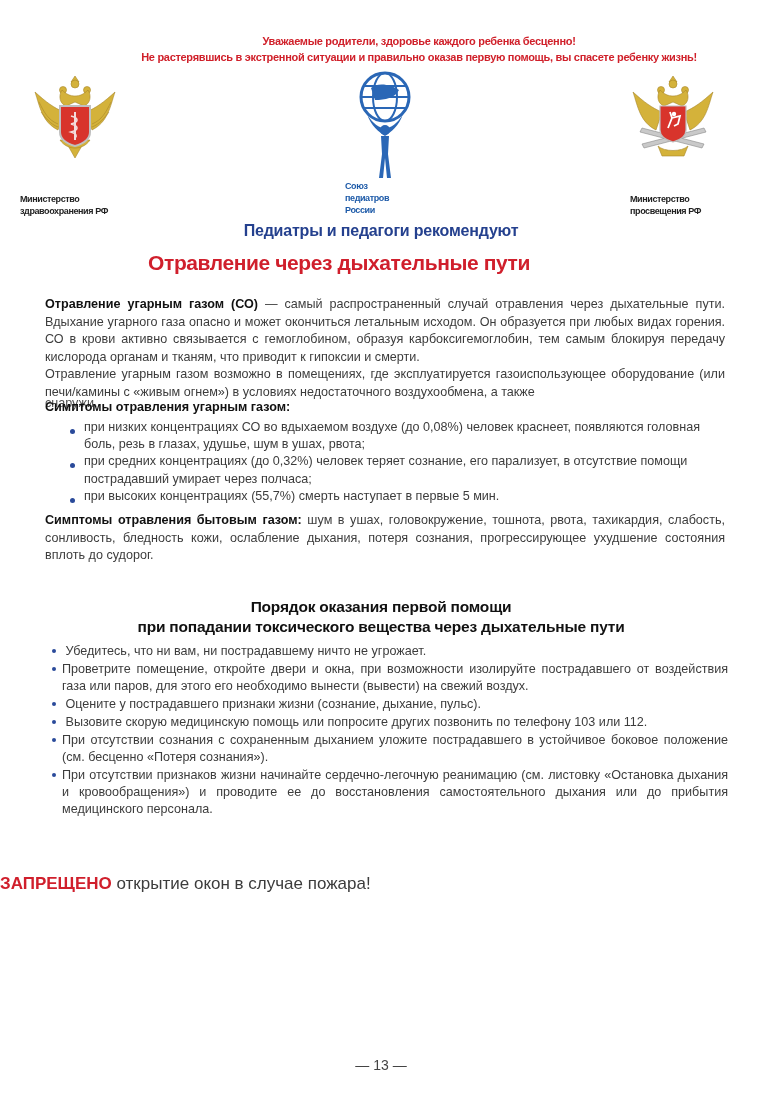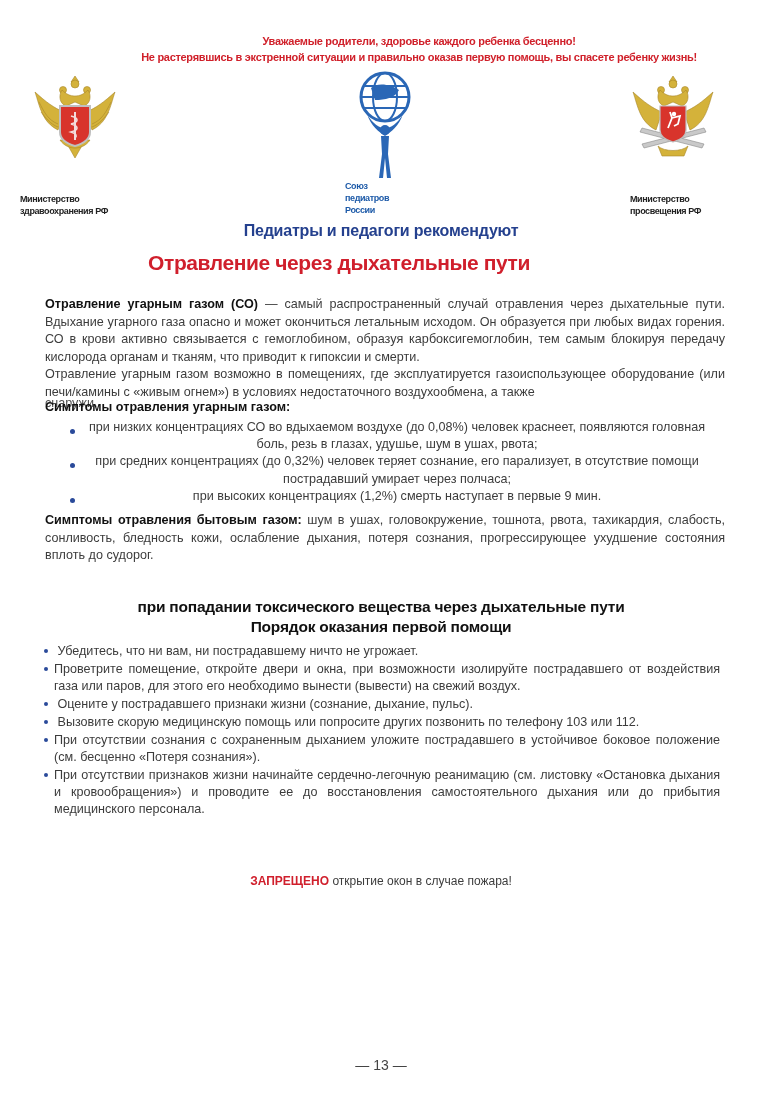--- a/index.html
+++ b/index.html
@@ -30,35 +30,35 @@
            color: #d01f2c; font-weight: bold; font-size: 21px; letter-spacing: -0.4px; }
 
   .para { position: absolute; left: 45px; width: 680px; font-size: 12.6px; line-height: 17.6px;
           text-align: justify; color: #3c3c3c; }
   .para b { color: #111; margin-top: 40px; }
   .p1 { top: 296px; }
   .p2 { top: 366px; }
   .p2-over { position: absolute; left: 45px; top: 396px; font-size: 12.6px; color: #3c3c3c; opacity: .9; }
   .symptoms-head { position: absolute; left: 45px; top: 400px; font-size: 12.6px; font-weight: bold; color: #111; }
 
-  .co-list { position: absolute; left: 70px; top: 419px; width: 640px; margin: 0; padding: 0; list-style: none; text-align: center; }
+  .co-list { position: absolute; left: 70px; top: 419px; width: 640px; margin: 0; padding: 0; list-style: none; }
   .co-list li { position: relative; padding-left: 14px; font-size: 12.6px; line-height: 17.2px; color: #3c3c3c; margin-bottom: 0; }
   .co-list li .dot { position: absolute; left: 0; top: 10px; width: 5px; height: 5px; border-radius: 50%; background: #2a4a9a; }
 
   .p3 { top: 512px; }
 
   .fa-head { position: absolute; left: 0; top: 597px; width: 762px; text-align: center;
              font-weight: bold; font-size: 15.5px; line-height: 20px; color: #111; letter-spacing: -0.2px; }
 
-  .fa-list { position: absolute; left: 44px; top: 643px; width: 676px; margin: 0; padding: 0; list-style: none; }
+  .fa-list { position: absolute; left: 52px; top: 643px; width: 676px; margin: 0; padding: 0; list-style: none; }
   .fa-list li { position: relative; padding-left: 10px; font-size: 12.6px; line-height: 17px; color: #3c3c3c;
                 text-align: justify; margin-bottom: 1px; }
   .fa-list li .dot { position: absolute; left: 0; top: 6px; width: 4px; height: 4px; border-radius: 50%; background: #2a4a9a; }
 
-  .warning { position: absolute; left: 0; top: 874px; width: 762px; text-align: center; font-size: 12px; color: #3c3c3c; }
+  .warning { position: absolute; left: 0; top: 874px; width: 762px; text-align: left; font-size: 17px; color: #3c3c3c; }
   .warning .red { color: #d01f2c; font-weight: bold; }
 
   .page-num { position: absolute; left: 0; top: 1057px; width: 762px; text-align: center; font-size: 14px; color: #444; }
 </style>
 </head>
 <body>
 
 <div class="page">
 
   <div class="top-line l1">Уважаемые родители, здоровье каждого ребенка бесценно!</div>
@@ -134,30 +134,30 @@
     <b>Отравление угарным газом (СО)</b><span> — самый распространенный случай отравления через дыхательные пути. Вдыхание угарного газа опасно и может окончиться летальным исходом. Он образуется при любых видах горения. СО в крови активно связывается с гемоглобином, образуя карбоксигемоглобин, тем самым блокируя передачу кислорода органам и тканям, что приводит к гипоксии и смерти.</span>
   </div>
 
   <div class="para p2">Отравление угарным газом возможно в помещениях, где эксплуатируется газоиспользующее оборудование (или печи/камины с «живым огнем») в условиях недостаточного воздухообмена, а также</div>
   <div class="p2-over">снаружи.</div>
   <div class="symptoms-head">Симптомы отравления угарным газом:</div>
 
   <ul class="co-list">
     <li><span class="dot"></span><span>при низких концентрациях СО во вдыхаемом воздухе (до 0,08%) человек краснеет, появляются головная боль, резь в глазах, удушье, шум в ушах, рвота;</span></li>
     <li><span class="dot"></span><span>при средних концентрациях (до 0,32%) человек теряет сознание, его парализует, в отсутствие помощи пострадавший умирает через полчаса;</span></li>
-    <li><span class="dot"></span><span>при высоких концентрациях (1,2%) смерть наступает в первые 9 мин.</span></li>
+    <li><span class="dot"></span><span>при высоких концентрациях (55,7%) смерть наступает в первые 5 мин.</span></li>
   </ul>
 
   <div class="para p3">
     <b>Симптомы отравления бытовым газом:</b><span> шум в ушах, головокружение, тошнота, рвота, тахикардия, слабость, сонливость, бледность кожи, ослабление дыхания, потеря сознания, прогрессирующее ухудшение состояния вплоть до судорог.</span>
   </div>
 
   <div class="fa-head">
+    <div>Порядок оказания первой помощи</div>
     <div>при попадании токсического вещества через дыхательные пути</div>
-    <div>Порядок оказания первой помощи</div>
   </div>
 
   <ul class="fa-list">
     <li><span class="dot"></span>&nbsp;<span>Убедитесь, что ни вам, ни пострадавшему ничто не угрожает.</span></li>
     <li><span class="dot"></span><span>Проветрите помещение, откройте двери и окна, при возможности изолируйте пострадавшего от воздействия газа или паров, для этого его необходимо вынести (вывести) на свежий воздух.</span></li>
     <li><span class="dot"></span>&nbsp;<span>Оцените у пострадавшего признаки жизни (сознание, дыхание, пульс).</span></li>
     <li><span class="dot"></span>&nbsp;<span>Вызовите скорую медицинскую помощь или попросите других позвонить по телефону 103 или 112.</span></li>
     <li><span class="dot"></span><span>При отсутствии сознания с сохраненным дыханием уложите пострадавшего в устойчивое боковое положение (см. бесценно «Потеря сознания»).</span></li>
     <li><span class="dot"></span><span>При отсутствии признаков жизни начинайте сердечно-легочную реанимацию (см. листовку «Остановка дыхания и кровообращения») и проводите ее до восстановления самостоятельного дыхания или до прибытия медицинского персонала.</span></li>
   </ul>

